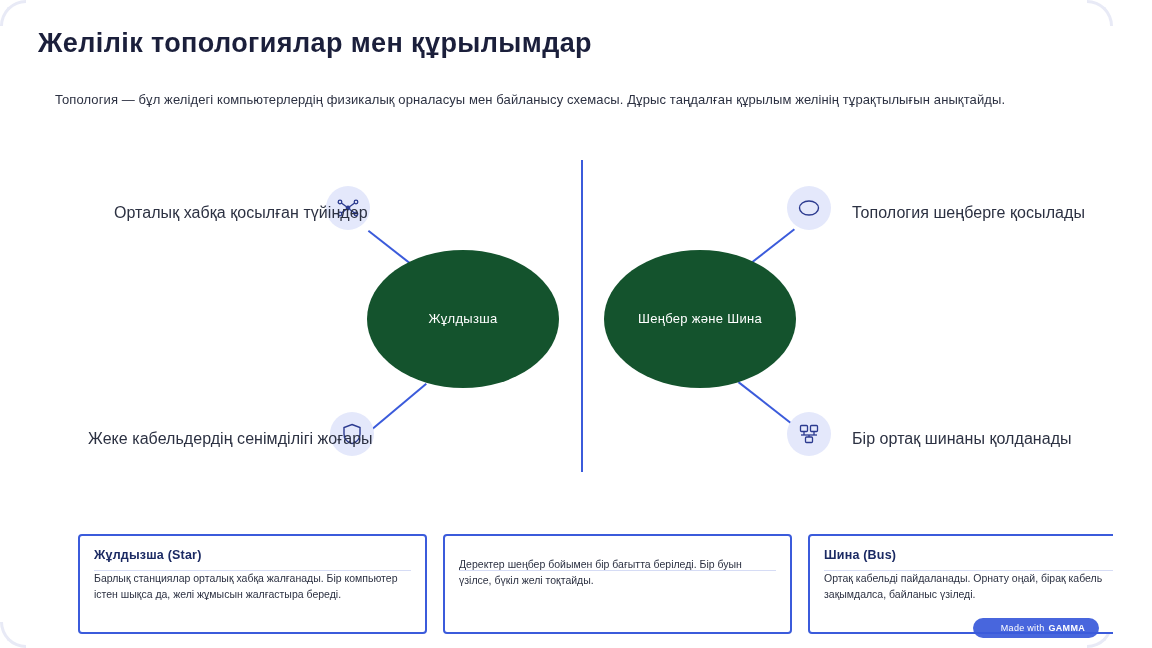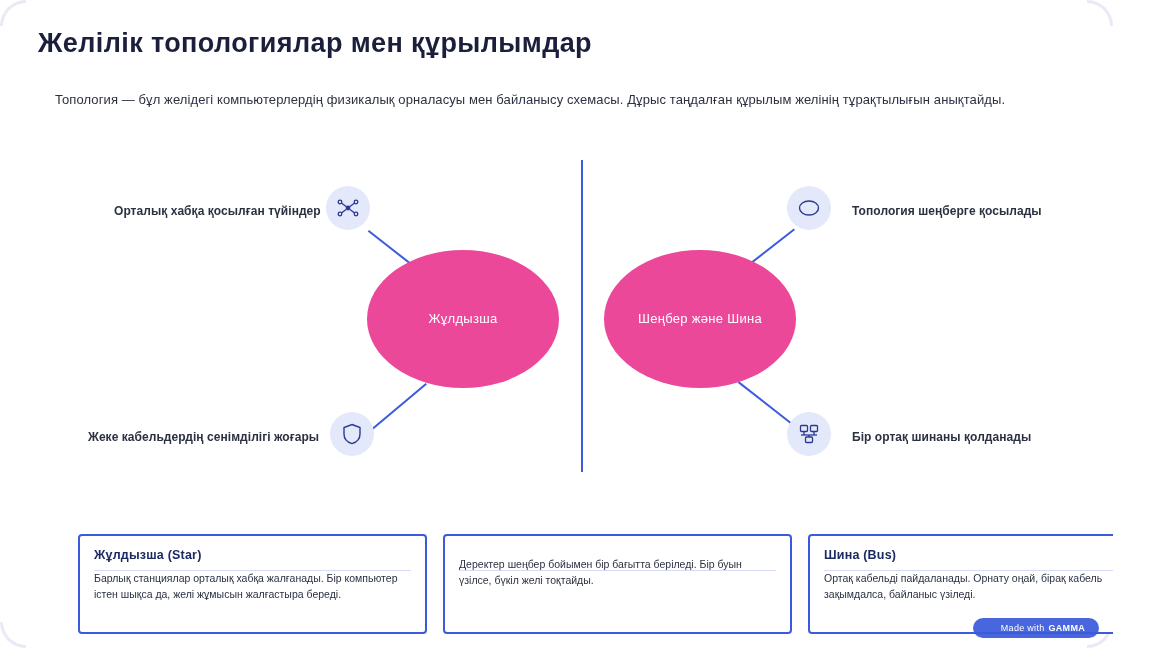--- a/index.html
+++ b/index.html
@@ -79,21 +79,21 @@
     left: 581px;
     top: 20px;
     width: 2px;
     height: 312px;
     background: #3b5bdb;
   }
 
   .ellipse {
     position: absolute;
     border-radius: 50%;
-    background: #ec4899;
+    background: #14532d;
     color: #ffffff;
     display: flex;
     align-items: center;
     justify-content: center;
     text-align: center;
     font-size: 13px;
     line-height: 1.35;
     letter-spacing: 0.3px;
   }
   .ellipse.star  { left: 367px; top: 110px; width: 192px; height: 138px; }
@@ -117,25 +117,24 @@
 
   .conn {
     position: absolute;
     background: #3b5bdb;
     height: 2px;
     transform-origin: 0 0;
   }
 
   .caption {
     position: absolute;
-    font-size: 12px;
+    font-size: 16px;
     color: #2c3142;
     white-space: nowrap;
     letter-spacing: 0.05px;
-    font-weight: bold;
   }
   .caption.c1 { left: 114px; top: 64px; }
   .caption.c2 { left:  88px; top: 290px; }
   .caption.c3 { left: 852px; top: 64px; }
   .caption.c4 { left: 852px; top: 290px; }
 
   
   .cards {
     position: absolute;
     left: 52px;

